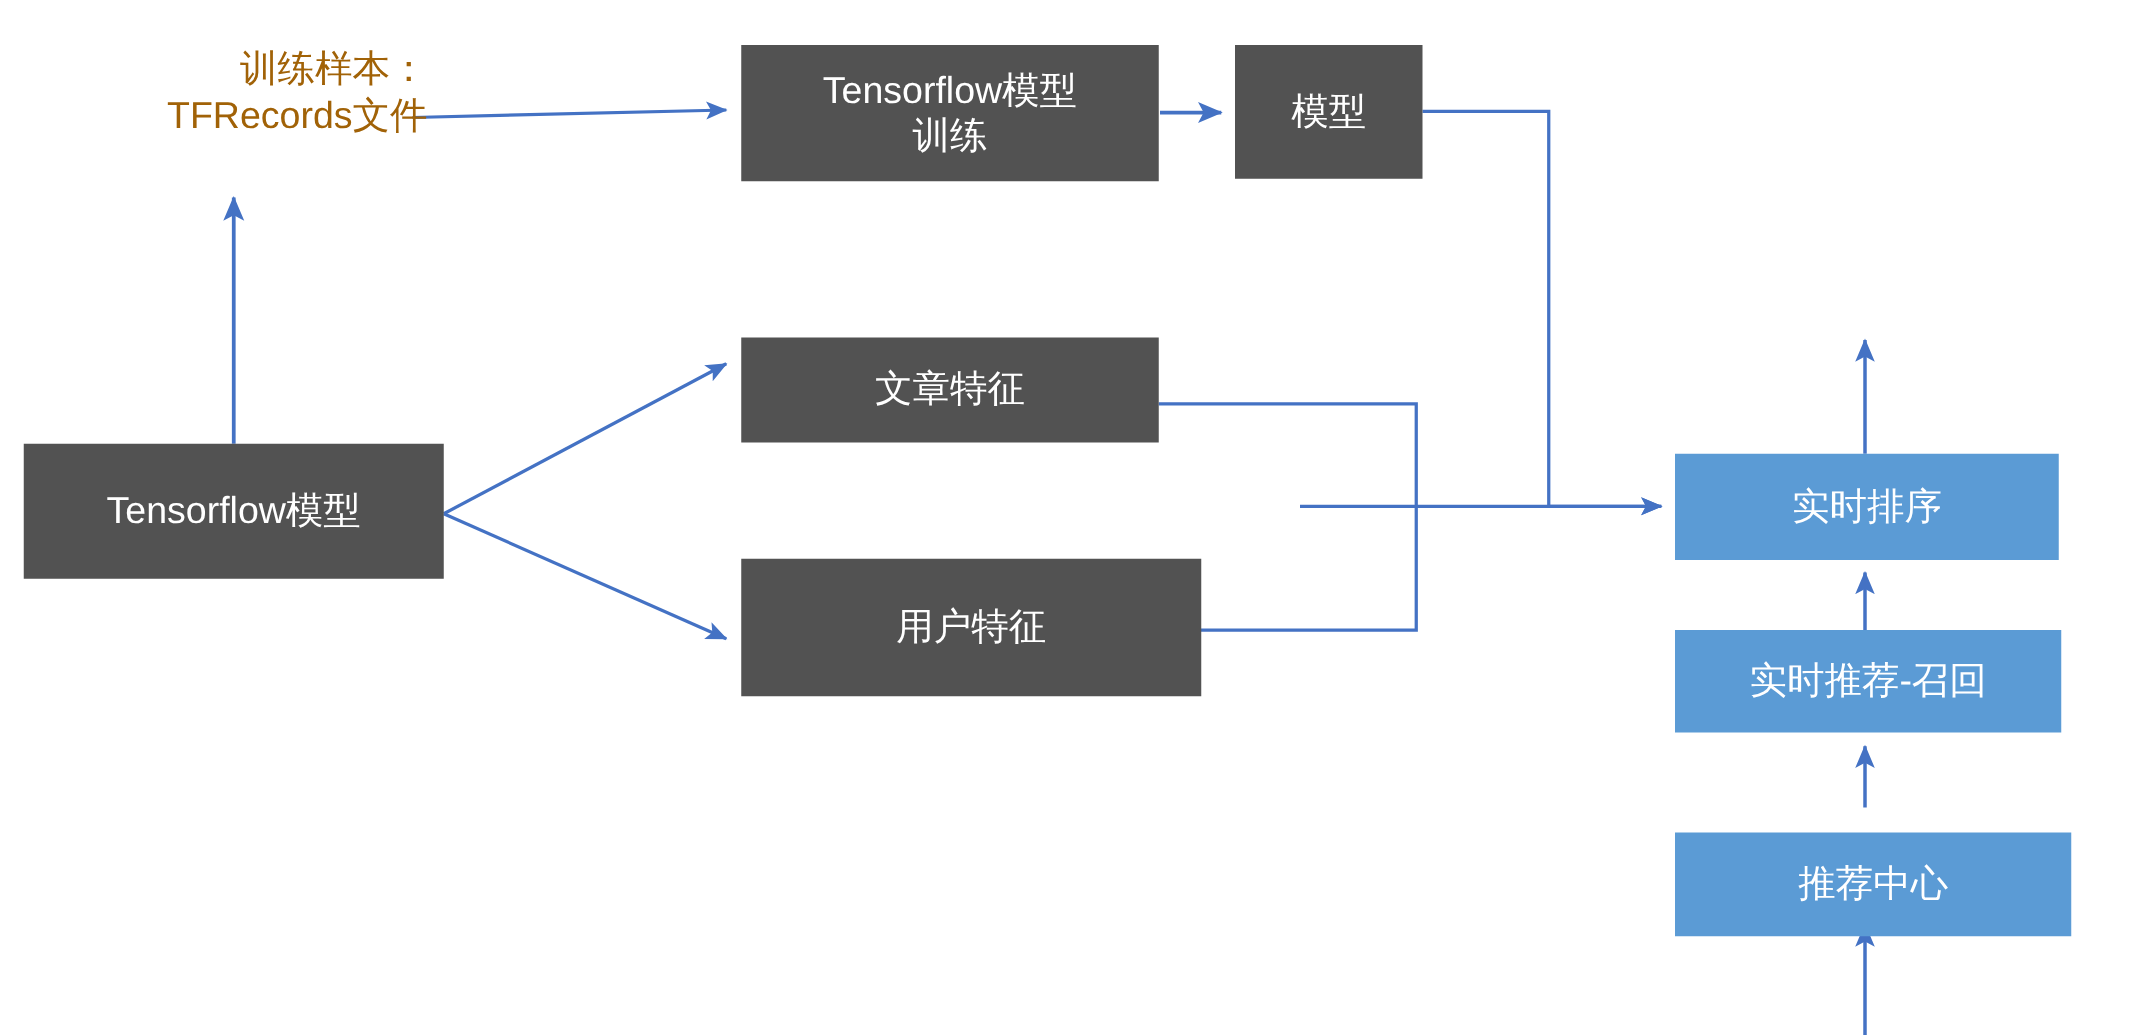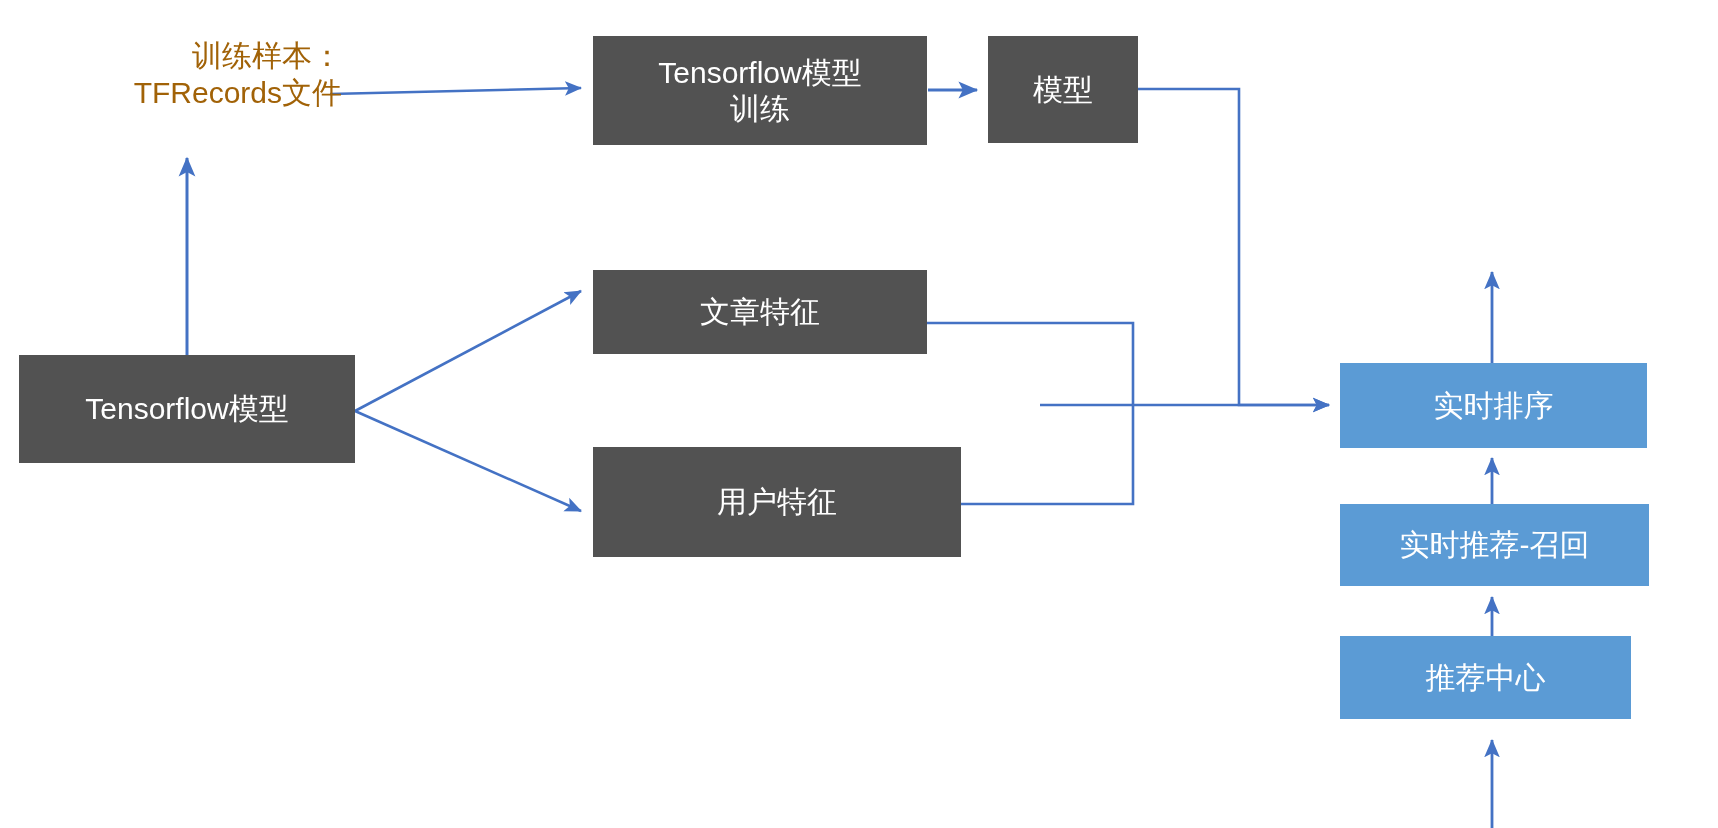--- a/index.html
+++ b/index.html
@@ -121,15 +121,15 @@
   <div class="node dark" style="left:593px; top:270px; width:334px; height:84px; font-size:30px;">文章特征</div>
 
   <div class="node dark" style="left:593px; top:447px; width:368px; height:110px; font-size:30px;">用户特征</div>
 
   <div class="node dark" style="left:19px; top:355px; width:336px; height:108px; font-size:30px;">Tensorflow模型</div>
 
   <div class="node blue" style="left:1340px; top:363px; width:307px; height:85px; font-size:30px;">实时排序</div>
 
   <div class="node blue" style="left:1340px; top:504px; width:309px; height:82px; font-size:30px;">实时推荐-召回</div>
 
-  <div class="node blue" style="left:1340px; top:636px; width:291px; height:83px; font-size:30px;">推荐中心</div>
+  <div class="node blue" style="left:1340px; top:666px; width:317px; height:83px; font-size:30px;">推荐中心</div>
 
 </div>
 
 </body></html>

